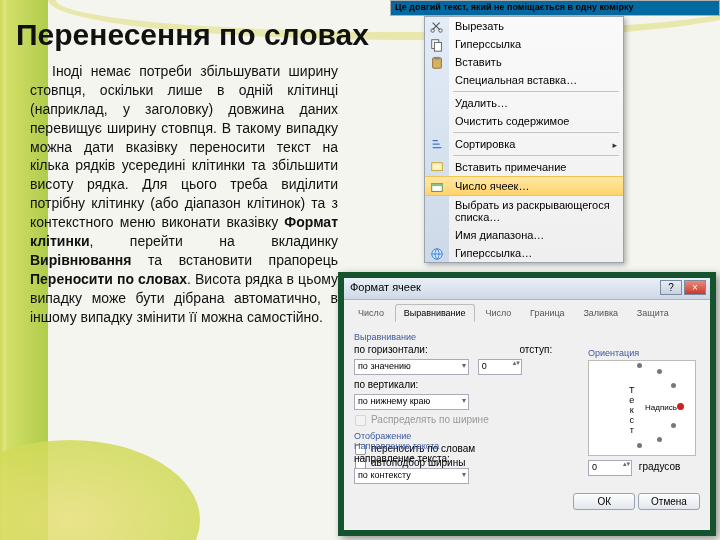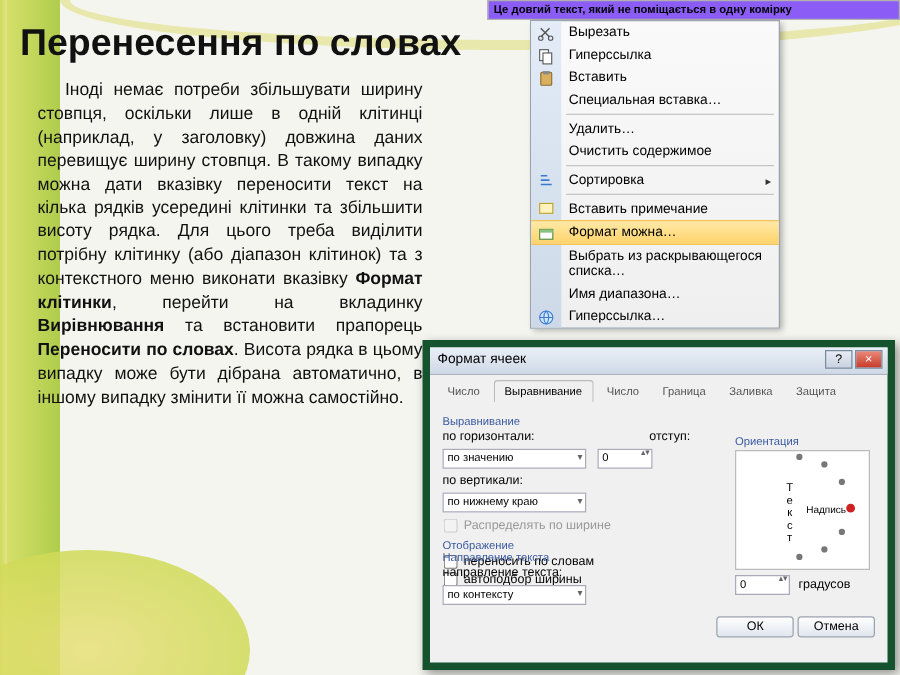--- a/index.html
+++ b/index.html
@@ -20,21 +20,21 @@
 
   .slide-title { position:absolute; left:16px; top:18px;
     font-size:30px; font-weight:700; color:#111;}
   .slide-body { position:absolute; left:30px; top:62px; width:308px;
     font-size:14px; line-height:1.35; color:#111; text-align:justify;}
   .slide-body .indent { display:inline-block; width:22px;}
   .slide-body b { font-weight:700;}
 
   
   .fbar { position:absolute; left:390px; top:0; width:330px; height:16px;
-    background:#8b5cf6; border:1px solid #b0b0b0; font-size:9px; padding:1px 4px; font-weight:700;}
+    background:#0369a1; border:1px solid #b0b0b0; font-size:9px; padding:1px 4px; font-weight:700;}
 
   
   .ctxmenu { position:absolute; left:424px; top:16px; width:200px;
     background:linear-gradient(#fafafa,#efefef); border:1px solid #9aa4b0;
     box-shadow:2px 2px 5px rgba(0,0,0,.3); font-size:11px;}
   .ctxmenu .strip { position:absolute; left:0; top:0; bottom:0; width:24px;
     background:linear-gradient(#e3ecf7,#cdd9e8);}
   .ctxmenu .item { position:relative; padding:3px 10px 3px 30px; cursor:default;}
   .ctxmenu .item.hl { background:linear-gradient(#ffe9a6,#ffd36b); border-top:1px solid #f4c351;border-bottom:1px solid #f4c351;}
   .ctxmenu .sep { height:1px; margin:2px 4px 2px 28px; background:#c4c4c4;}
@@ -142,21 +142,21 @@
     <span class="ic"><svg class="ico" viewBox="0 0 16 16">
           <rect x="2" y="2" width="12" height="9" fill="#fff4c0" stroke="#c0a020"></rect>
         </svg></span>
     <span>Вставить примечание</span>
   </div>
   <div class="item hl">
     <span class="ic"><svg class="ico" viewBox="0 0 16 16">
           <rect x="2" y="4" width="12" height="9" fill="#fff" stroke="#4a8a3a"></rect>
           <rect x="2" y="4" width="12" height="3" fill="#8ac080"></rect>
         </svg></span>
-    <span>Формат можна…</span>
+    <span>Число ячеек…</span>
   </div>
   <div class="item">
     <span>Выбрать из раскрывающегося списка…</span>
   </div>
   <div class="item">
     <span>Имя диапазона…</span>
   </div>
   <div class="item">
     <span class="ic"><svg class="ico" viewBox="0 0 16 16">
           <circle cx="8" cy="8" r="6" fill="#cfe6ff" stroke="#3a7ad0"></circle>

